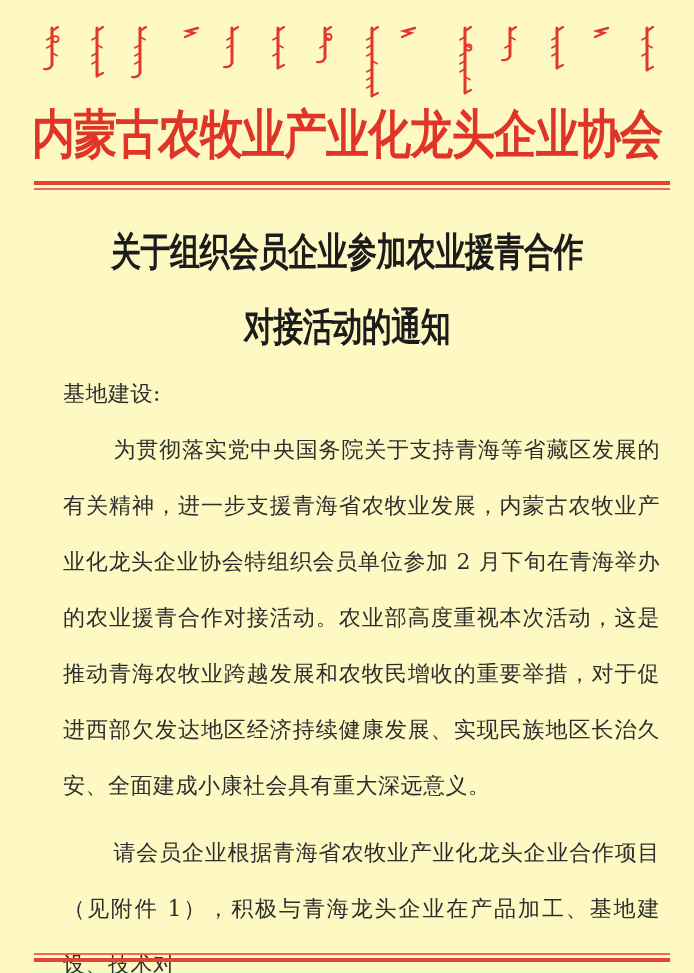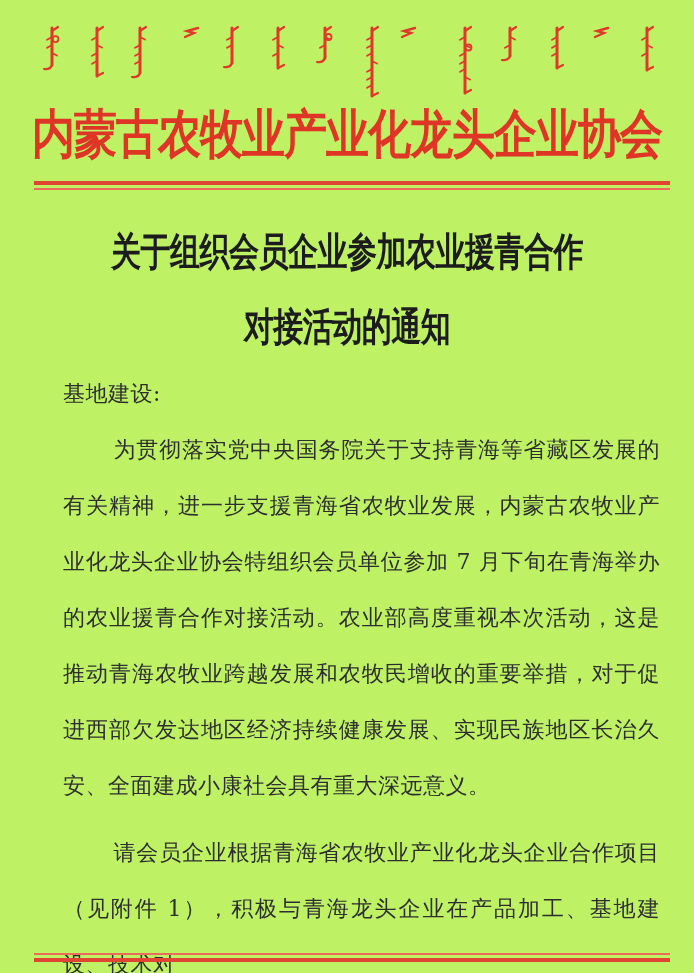--- a/index.html
+++ b/index.html
@@ -4,21 +4,21 @@
 <style>
   html,body{margin:0;padding:0;}
   body{
     background:#ffffff;
     font-family:"DejaVu Serif","Liberation Serif",serif;
   }
   .page{
     position:relative;
     width:694px;height:973px;
     margin:0 auto;
-    background:#bef264;
+    background:#fef9c3;
     overflow:hidden;
   }
   
   .mongolian-row{
     position:absolute;top:24px;left:0;width:694px;height:82px;
   }
   
   .org-title{
     position:absolute;top:100px;left:0;width:694px;
     text-align:center;
@@ -155,21 +155,21 @@
     <div class="thick"></div>
     <div class="gap"></div>
     <div class="thin"></div>
   </div>
 
   <div class="doc-title line1">关于组织会员企业参加农业援青合作</div>
   <div class="doc-title line2">对接活动的通知</div>
 
   <div class="body-text">
     <p class="salutation">基地建设:</p>
-    <p class="para">为贯彻落实党中央国务院关于支持青海等省藏区发展的有关精神，进一步支援青海省农牧业发展，内蒙古农牧业产业化龙头企业协会特组织会员单位参加 7 月下旬在青海举办的农业援青合作对接活动。农业部高度重视本次活动，这是推动青海农牧业跨越发展和农牧民增收的重要举措，对于促进西部欠发达地区经济持续健康发展、实现民族地区长治久安、全面建成小康社会具有重大深远意义。</p>
+    <p class="para">为贯彻落实党中央国务院关于支持青海等省藏区发展的有关精神，进一步支援青海省农牧业发展，内蒙古农牧业产业化龙头企业协会特组织会员单位参加 2 月下旬在青海举办的农业援青合作对接活动。农业部高度重视本次活动，这是推动青海农牧业跨越发展和农牧民增收的重要举措，对于促进西部欠发达地区经济持续健康发展、实现民族地区长治久安、全面建成小康社会具有重大深远意义。</p>
     <p class="para">请会员企业根据青海省农牧业产业化龙头企业合作项目（见附件 1），积极与青海龙头企业在产品加工、基地建设、技术对</p>
   </div>
 
   <div class="rule-bottom">
     <div class="thin"></div>
     <div class="gap"></div>
     <div class="thick"></div>
   </div>
 
 </div>

